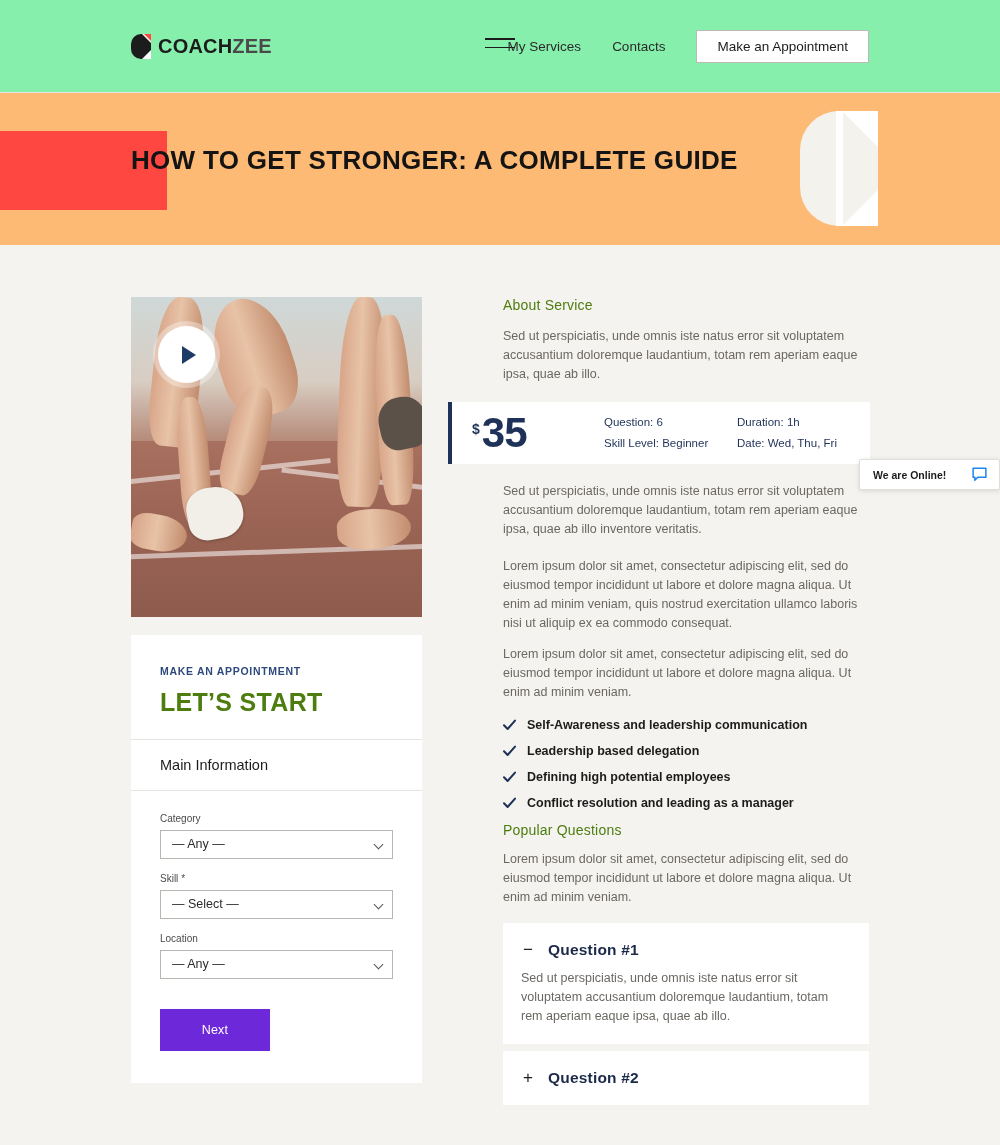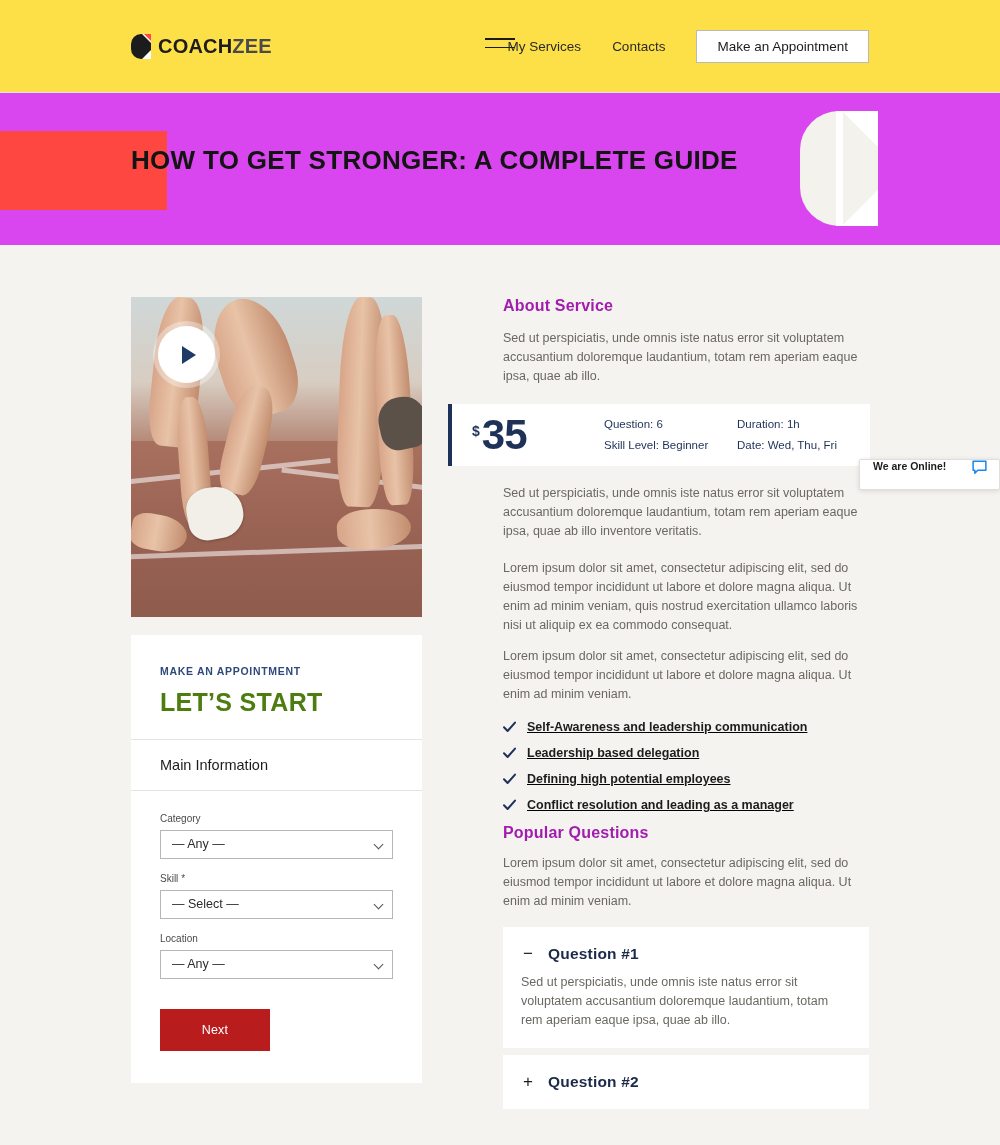--- a/index.html
+++ b/index.html
@@ -11,21 +11,21 @@
     font-family: "Liberation Sans", sans-serif;
     -webkit-font-smoothing: antialiased;
     overflow: hidden;
   }
   .page { position: relative; width: 1000px; height: 1145px; background: #f5f3ef; }
 
   
   .header {
     position: relative;
     height: 93px;
-    background: #fde047;
+    background: #86efac;
     border-bottom: 1px solid #e6e4e0;
     display: flex;
     align-items: center;
   }
   .logo { position: absolute; left: 131px; top: 33px; display: flex; align-items: center; height: 26px; }
   .logo-mark { position: relative; width: 20px; height: 25px; margin-right: 7px; }
   .logo-mark .ring {
     position: absolute; left: 0; top: 0; width: 20px; height: 25px;
     background: #1c1c1c;
     border-radius: 10px 3px 3px 10px;
@@ -54,21 +54,21 @@
     font-size: 13.5px; color: #2a2a2a; text-decoration: none;
     padding: 0 0 0 0; margin-right: 31px; line-height: 33px; white-space: nowrap;
   }
   .nav-cta {
     border: 1px solid #bdbab6; font-size: 13.5px; color: #1c1c1c;
     padding: 0 20px; height: 33px; line-height: 31px; background: #fff;
     white-space: nowrap; cursor: pointer;
   }
 
   
-  .hero { position: relative; height: 152px; background: #d946ef; overflow: hidden; }
+  .hero { position: relative; height: 152px; background: #fdba74; overflow: hidden; }
   .hero-redblock { position: absolute; left: 0; top: 38px; width: 167px; height: 79px; background: #ff4742; }
   .hero-title {
     position: absolute; left: 131px; top: 52px;
     font-size: 26px; font-weight: bold; letter-spacing: 0.3px;
     color: #141414; white-space: nowrap;
   }
   .hero-watermark { position: absolute; left: 800px; top: 18px; width: 78px; height: 115px; }
   .hero-watermark .wm-body {
     position: absolute; left: 0; top: 0; width: 78px; height: 115px;
     background: #f4f2ed; border-radius: 39px 8px 8px 39px;
@@ -143,26 +143,26 @@
     width: 233px; height: 29px; border: 1px solid #b9b6b1; background: #fff;
     font-size: 12.5px; color: #2a2a2a; padding: 0 26px 0 11px; line-height: 27px;
     cursor: pointer; white-space: nowrap; overflow: hidden;
   }
   .chev {
     position: absolute; right: 11px; top: 11px; width: 7px; height: 7px;
     border-right: 1.3px solid #555; border-bottom: 1.3px solid #555;
     transform: rotate(45deg);
   }
   .next-btn {
-    margin-top: 16px; width: 110px; height: 42px; background: #b91c1c; color: #fff;
+    margin-top: 16px; width: 110px; height: 42px; background: #6d28d9; color: #fff;
     font-size: 12.5px; border: none; cursor: pointer; letter-spacing: .2px;
   }
 
   
-  .h2 { font-size: 16px; font-weight: bold; color: #a21caf; letter-spacing: .2px; }
+  .h2 { font-size: 14px; font-weight: normal; color: #4d7c0f; letter-spacing: .2px; }
   .body-txt { font-size: 12.5px; line-height: 19px; color: #6b6862; }
   .mt6 { margin-top: 6px; }
   .mt12 { margin-top: 12px; }
   .mt14 { margin-top: 14px; }
   .mt18 { margin-top: 18px; }
   .mt22 { margin-top: 22px; }
 
   .price-card {
     display: flex; align-items: center; background: #fff;
     border-left: 4px solid #1e3158; height: 62px; margin-top: 18px;
@@ -170,21 +170,21 @@
   }
   .price-amt { display: flex; align-items: flex-start; color: #1e3158; width: 140px; padding-left: 8px; }
   .price-cur { font-size: 14px; font-weight: bold; margin-top: 9px; margin-right: 2px; }
   .price-num { font-size: 42px; font-weight: bold; line-height: 42px; letter-spacing: -1px; }
   .price-meta { display: flex; flex: 1; }
   .meta-col { width: 50%; }
   .meta-row { font-size: 11.5px; color: #1e3158; line-height: 21px; }
   .meta-row b { font-weight: normal; }
 
   .skill-list { margin-top: 16px; }
-  .skill-item { display: flex; align-items: flex-start; margin-bottom: 12px; text-decoration: underline; }
+  .skill-item { display: flex; align-items: flex-start; margin-bottom: 12px; }
   .check {
     width: 13px; height: 13px; margin-right: 11px; flex: none; position: relative; top: 1px;
   }
   .check svg { display: block; }
   .skill-text { font-size: 12.5px; font-weight: bold; color: #1c1c1c; line-height: 14px; }
 
   .faq { margin-top: 16px; }
   .faq-item { background: #fff; margin-bottom: 7px; padding: 18px 20px 18px 18px; }
   .faq-head { display: flex; align-items: center; cursor: pointer; }
   .faq-sign {
@@ -192,21 +192,21 @@
     font-weight: normal; margin-right: 13px; text-align: center;
   }
   .faq-q { font-size: 15.5px; font-weight: bold; color: #1c2a4a; letter-spacing: .2px; }
   .faq-body { font-size: 12.5px; line-height: 19px; color: #6b6862; margin-top: 10px; }
 
   
   .chat-widget {
     position: absolute; left: 859px; top: 459px; width: 141px; height: 31px;
     background: #fff; border: 1px solid #e0ded9; border-radius: 2px;
     box-shadow: 0 1px 5px rgba(0,0,0,.12);
-    display: flex; justify-content: space-between;
+    display: flex; align-items: center; justify-content: space-between;
     padding: 0 12px 0 13px; cursor: pointer; z-index: 20;
   }
   .chat-text { font-size: 10.5px; font-weight: bold; color: #1c1c1c; }
   .chat-icon { width: 15px; height: 15px; }
 </style>
 </head>
 <body>
 
 <div class="page">
 

